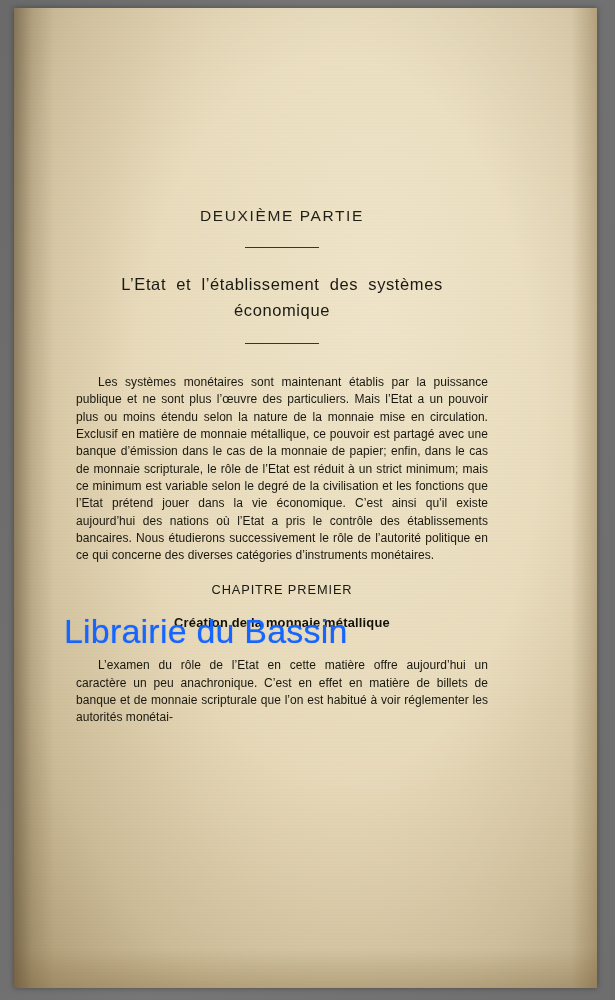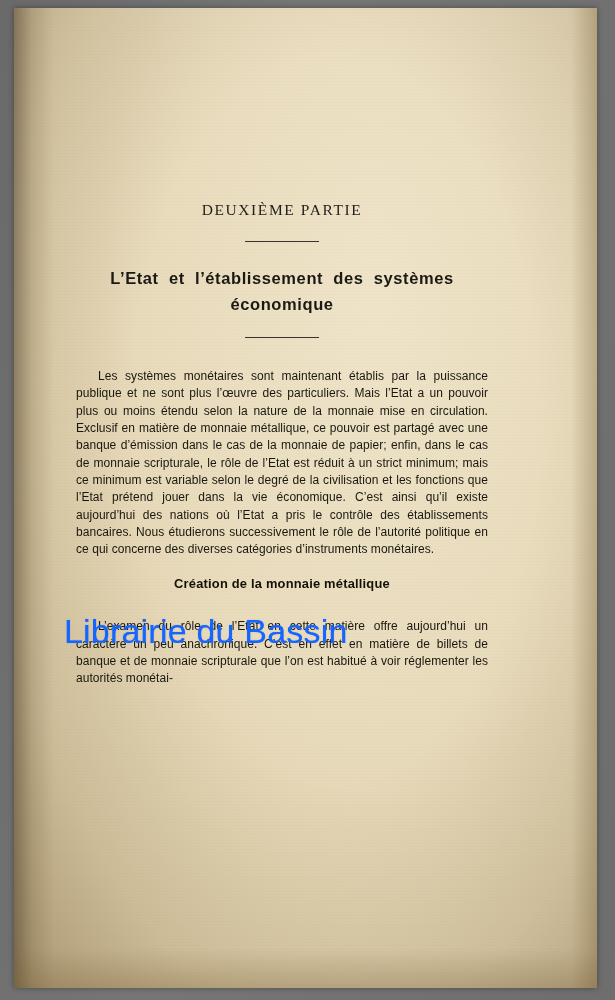--- a/index.html
+++ b/index.html
@@ -78,45 +78,45 @@
   .text-col {
     position: absolute;
     left: 62px;
     top: 185px;
     width: 412px;
     color: #1d1b17;
   }
 
   .part-title {
     text-align: center;
-    font-family: Liberation Serif, serif;
+    font-family: Liberation Sans, sans-serif;
     font-size: 15.5px;
     letter-spacing: 1.6px;
     color: #211f1a;
-    margin: 8px;
+    margin: 14px;
     font-weight: 400;
   }
 
   .rule {
     width: 74px;
     height: 1px;
     background: #3a352c;
     margin: 22px auto 0 auto;
   }
   .rule.second { margin-top: 20px; }
 
   .part-heading {
     margin: 24px 0 0 0;
     text-align: center;
     font-family: "Liberation Sans", sans-serif;
     font-size: 16.5px;
     line-height: 1.55;
     letter-spacing: 0.6px;
     color: #1b1914;
-    font-weight: 700;
+    font-weight: 400;
   }
   .part-heading .line1 {
     display: block;
     word-spacing: 5px;
   }
   .part-heading .line2 {
     display: block;
   }
 
   .body-text {
@@ -186,20 +186,21 @@
 
     <h2 class="part-heading">
       <span class="line1">L’Etat  et  l’établissement  des  systèmes</span>
       <span class="line2">économique</span>
     </h2>
 
     <div class="rule second"></div>
 
     <p class="body-text"><span class="indent"></span><span>Les systèmes monétaires sont maintenant établis par la puissance publique et ne sont plus l’œuvre des particuliers. Mais l’Etat a un pouvoir plus ou moins étendu selon la nature de la monnaie mise en circulation. Exclusif en matière de monnaie métallique, ce pouvoir est partagé avec une banque d’émission dans le cas de la monnaie de papier; enfin, dans le cas de monnaie scripturale, le rôle de l’Etat est réduit à un strict minimum; mais ce minimum est variable selon le degré de la civilisation et les fonctions que l’Etat prétend jouer dans la vie économique. C’est ainsi qu’il existe aujourd’hui des nations où l’Etat a pris le contrôle des établissements bancaires. Nous étudierons successivement le rôle de l’autorité politique en ce qui concerne des diverses catégories d’instruments monétaires.</span></p>
 
+    <p class="chapter-label">CHAPITRE PREMIER</p>
 
     <p class="chapter-title">Création de la monnaie métallique</p>
 
     <p class="body-text second"><span class="indent"></span><span>L’examen du rôle de l’Etat en cette matière offre aujourd’hui un caractère un peu anachronique. C’est en effet en matière de billets de banque et de monnaie scripturale que l’on est habitué à voir réglementer les autorités monétai-</span></p>
 
   </div>
 
   <div class="watermark">Librairie du Bassin</div>
 
 </div>

